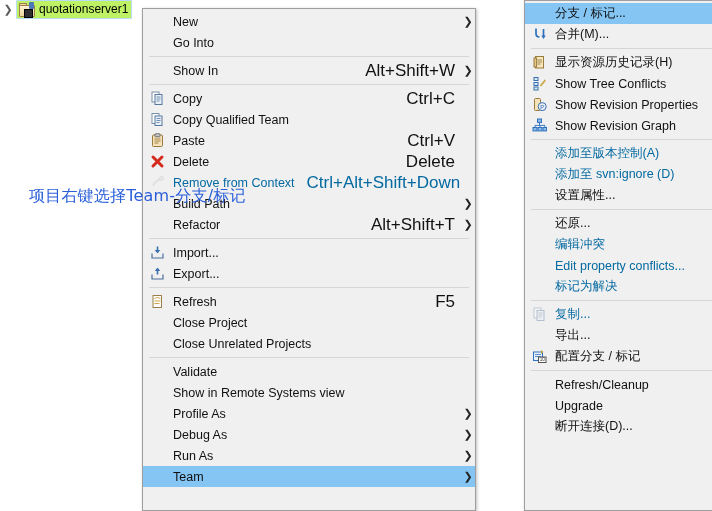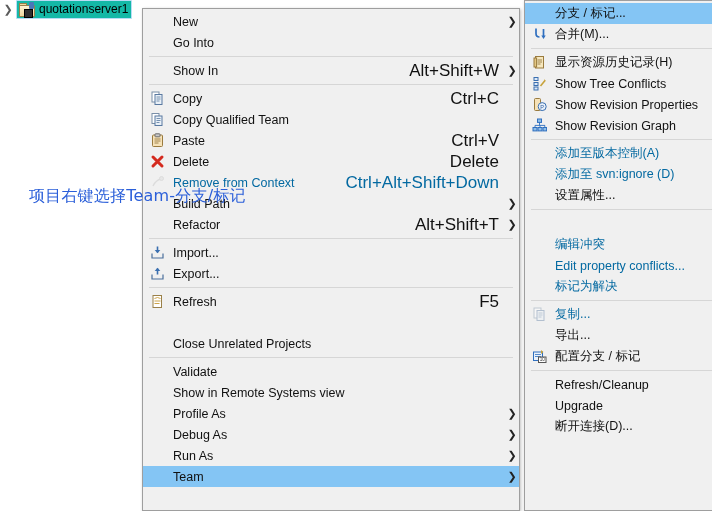--- a/index.html
+++ b/index.html
@@ -16,21 +16,21 @@
   #tree{position:absolute;left:0;top:0;width:712px;height:18px;}
   .tree-row{
     position:absolute;left:0;top:0;height:18px;display:flex;align-items:center;
   }
   .tw-arrow{
     width:16px;height:18px;display:flex;align-items:center;justify-content:center;
     color:#5a5a5a;font-size:11px;line-height:1;
   }
   .tree-sel{
     display:flex;align-items:center;height:17px;
-    background:#14b8a6;border:1px solid #b8dcf5;border-radius:1px;
+    background:#bef264;border:1px solid #b8dcf5;border-radius:1px;
     padding:0 3px 0 1px;
   }
   .prj-icon{position:relative;width:17px;height:15px;margin-right:4px;flex:0 0 auto;}
   .prj-icon .f-back{position:absolute;left:1px;top:3px;width:14px;height:10px;
      background:linear-gradient(#fdf3d2,#efd9a0);border:1px solid #9a7f4a;border-radius:1px;}
   .prj-icon .f-tab{position:absolute;left:1px;top:1px;width:6px;height:3px;
      background:#efd9a0;border:1px solid #9a7f4a;border-bottom:none;border-radius:1px 1px 0 0;}
   .prj-icon .f-j{position:absolute;right:1px;top:0px;width:5px;height:7px;
      background:#4a78b8;border-radius:1px;}
   .prj-icon .f-deco{position:absolute;left:6px;bottom:-1px;width:7px;height:7px;
@@ -60,21 +60,21 @@
   .mi .acc{font-size:17px;color:#111;padding-right:6px;margin-left:12px;}
   .mi .arw{
     width:14px;min-width:14px;text-align:center;font-size:11px;color:#222;
     flex:0 0 auto;
   }
   .mi.dis .lbl,.mi.dis .acc{color:#0369a1;}
   .mi.sel{background:#84c5f4;}
   .sep{height:1px;background:#d6d6d6;margin:3px 6px 3px 6px;}
 
   
-  #menu1{left:142px;top:8px;width:378px;height:503px;}
+  #menu1{left:142px;top:8px;width:334px;height:503px;}
   #menu1 .acc{min-width:0;}
   #menu2{left:524px;top:0px;width:220px;height:511px;}
   #menu2 .mi .lbl{padding-left:2px;}
 
   
   .ico{position:relative;width:15px;height:15px;display:block;}
   .ico svg{display:block;}
 
   
   #annot{
@@ -242,20 +242,21 @@
             <path d="M4.5 4.5 q3 -2 6 0 M4.5 7 h6 M4.5 9.5 h5" stroke="#c79a36" stroke-width="0.9" fill="none"></path>
           </svg>
         </span>
       </span>
       <span class="lbl">Refresh</span>
       <span class="acc">F5</span>
       <span class="arw"></span>
     </div>
     <div class="mi">
       <span class="ic"></span>
+      <span class="lbl">Close Project</span>
       <span class="acc"></span>
       <span class="arw"></span>
     </div>
     <div class="mi">
       <span class="ic"></span>
       <span class="lbl">Close Unrelated Projects</span>
       <span class="acc"></span>
       <span class="arw"></span>
     </div>
     <div class="sep"></div>
@@ -394,20 +395,21 @@
     </div>
     <div class="mi">
       <span class="ic"></span>
       <span class="lbl">设置属性...</span>
       <span class="acc"></span>
       <span class="arw"></span>
     </div>
     <div class="sep"></div>
     <div class="mi">
       <span class="ic"></span>
+      <span class="lbl">还原...</span>
       <span class="acc"></span>
       <span class="arw"></span>
     </div>
     <div class="mi dis">
       <span class="ic"></span>
       <span class="lbl">编辑冲突</span>
       <span class="acc"></span>
       <span class="arw"></span>
     </div>
     <div class="mi dis">

